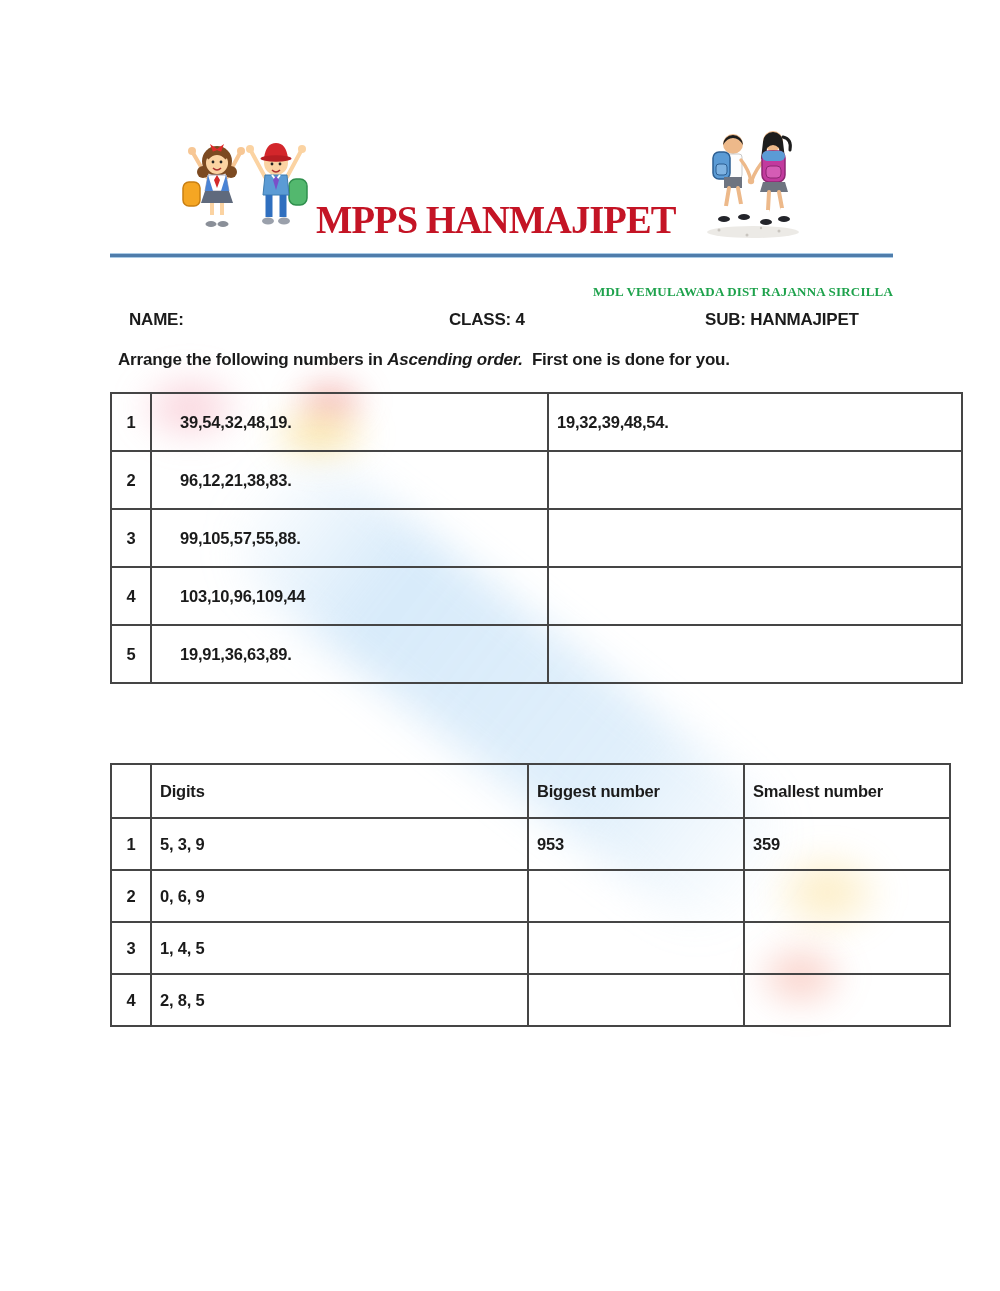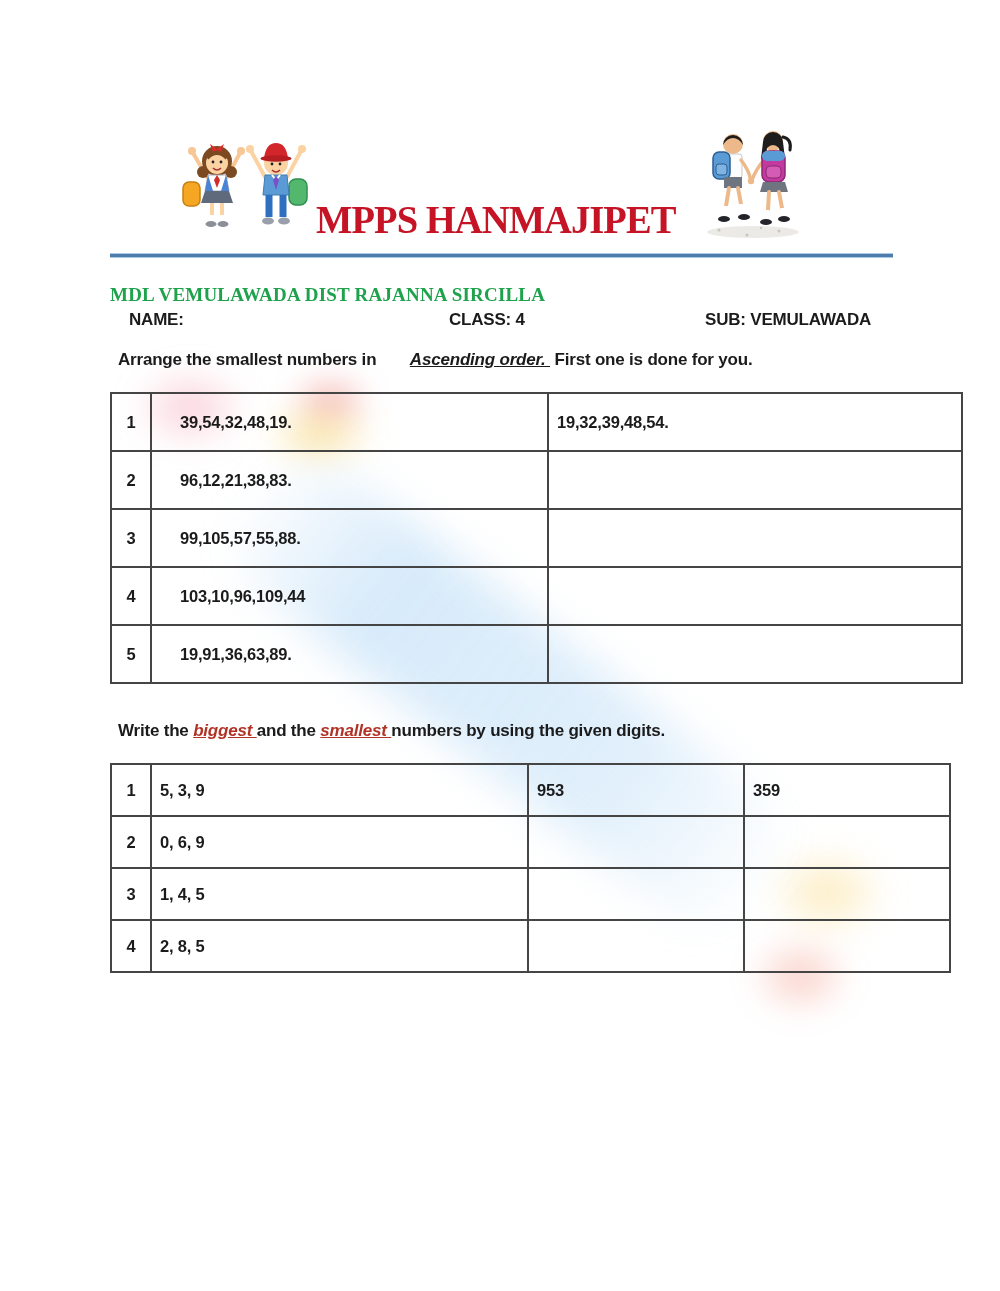--- a/index.html
+++ b/index.html
@@ -23,31 +23,31 @@
     background:radial-gradient(closest-side,rgba(236,98,70,.32),rgba(236,98,70,0));}
   
   .illu{position:absolute;z-index:1;}
   .illu-left{left:177px;top:127px;}
   .illu-right{left:699px;top:124px;}
   .school-name{position:absolute;left:316px;top:199px;z-index:1;
     font-family:"Liberation Serif",serif;font-weight:700;font-size:41px;line-height:1;
     color:#c41425;letter-spacing:-1px;transform:scaleX(.94);transform-origin:left;white-space:nowrap;}
   .header-rule{position:absolute;left:110px;top:253px;width:783px;height:3px;z-index:1;
     background:#4f7dab;border-top:1px solid #aacbe6;border-bottom:1px solid #aacbe6;}
-  .district-line{position:absolute;left:110px;top:284px;width:783px;z-index:1;text-align:left;
-    font-family:"Liberation Serif",serif;font-weight:700;font-size:19px;color:#1ea24c;letter-spacing:.2px;}
+  .district-line{position:absolute;left:110px;top:284px;width:783px;z-index:1;text-align:right;
+    font-family:"Liberation Serif",serif;font-weight:700;font-size:13px;color:#1ea24c;letter-spacing:.2px;}
   .meta{position:absolute;z-index:1;font-weight:700;font-size:17px;letter-spacing:-.2px;white-space:nowrap;}
   .meta-name{left:129px;top:310px;}
   .meta-class{left:405px;top:310px;margin-left:44px;}
   .meta-sub{left:705px;top:310px;}
   
   .instr{position:absolute;z-index:1;font-weight:700;font-size:17px;letter-spacing:-.2px;white-space:nowrap;}
   .instr1{left:118px;top:350px;}
   .instr2{left:118px;top:721px;}
-  .u-em{font-style:italic;text-decoration:underline;white-space:pre-wrap;margin-left:29px;}
+  .u-em{font-style:italic;white-space:pre-wrap;}
   .red-em{font-style:italic;text-decoration:underline;color:#b03326;
     text-decoration-color:#b03326;white-space:pre-wrap;}
   
   table{border-collapse:collapse;table-layout:fixed;position:absolute;z-index:1;background:transparent;}
   td,th{border:2px solid #454545;font-weight:700;font-size:16.5px;letter-spacing:-.2px;
     color:#1b1b1b;vertical-align:middle;padding:0 4px 0 8px;text-align:left;background:transparent;overflow:hidden;}
   .num-col{width:38px;text-align:center;padding:0;}
   .t1{left:110px;top:392px;width:801px;}
   .t1 td{height:56px;}
   .t1 .q-col{width:363px;padding-left:28px;}
@@ -168,23 +168,23 @@
         <ellipse cx="85" cy="95" rx="6" ry="3" fill="#23242a"></ellipse>
     </svg>
   </div>
 
   <div class="header-rule"></div>
 
   <div class="district-line">MDL VEMULAWADA DIST RAJANNA SIRCILLA</div>
 
   <div class="meta meta-name">NAME:</div>
   <div class="meta meta-class">CLASS: 4</div>
-  <div class="meta meta-sub">SUB: VEMULAWADA</div>
-
-  <div class="instr instr1"><span>Arrange the smallest numbers in </span><span class="u-em">Ascending order. </span><span> First one is done for you.</span></div>
+  <div class="meta meta-sub">SUB: HANMAJIPET</div>
+
+  <div class="instr instr1"><span>Arrange the following numbers in </span><span class="u-em">Ascending order. </span><span> First one is done for you.</span></div>
 
   <table class="t1">
     <tbody>
         <tr>
       <td class="num-col">1</td>
       <td class="q-col">39,54,32,48,19.</td>
       <td class="a-col">19,32,39,48,54.</td>
     </tr>
     <tr>
       <td class="num-col">2</td>
@@ -202,24 +202,29 @@
       <td class="a-col"></td>
     </tr>
     <tr>
       <td class="num-col">5</td>
       <td class="q-col">19,91,36,63,89.</td>
       <td class="a-col"></td>
     </tr>
   </tbody>
     </table>
 
-  <div class="instr instr2"><span>Write the </span><span class="red-em">biggest </span><span>and the </span><span class="red-em">smallest </span><span>numbers by using the given digits.</span></div>
 
   <table class="t2">
     <tbody>
+        <tr>
+      <th class="num-col"></th>
+      <th class="d-col">Digits</th>
+      <th class="b-col">Biggest number</th>
+      <th class="s-col">Smallest number</th>
+    </tr>
     <tr>
       <td class="num-col">1</td>
       <td class="d-col">5, 3, 9</td>
       <td class="b-col">953</td>
       <td class="s-col">359</td>
     </tr>
     <tr>
       <td class="num-col">2</td>
       <td class="d-col">0, 6, 9</td>
       <td class="b-col"></td>

